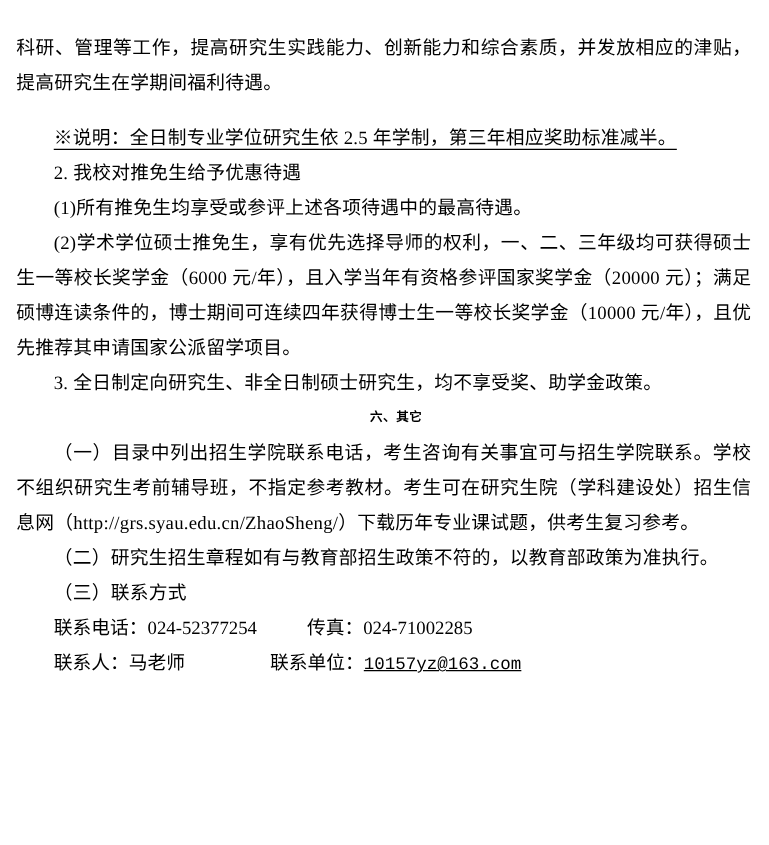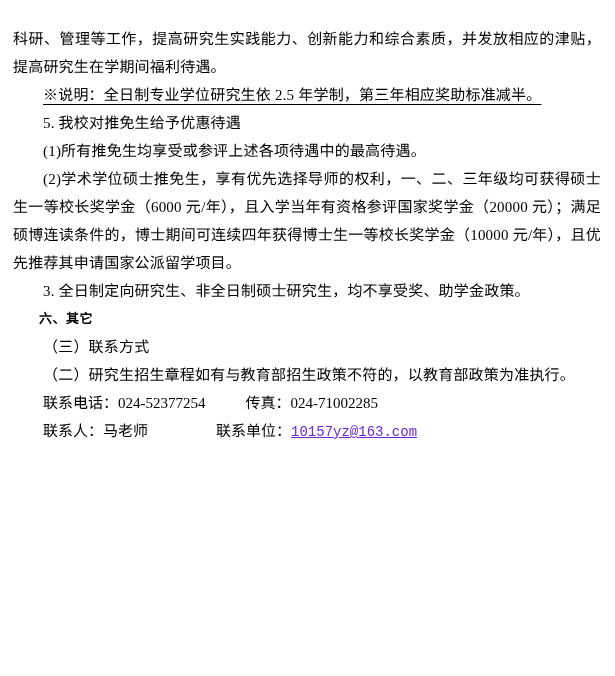--- a/index.html
+++ b/index.html
@@ -28,71 +28,74 @@
     text-justify: inter-character;
     text-indent: 2em;
     letter-spacing: 0.2px;
   }
   .para.no-indent {
     text-indent: 0;
   }
   .para.note {
     text-decoration: underline;
     text-underline-offset: 4px;
+    margin-top: 16px;
   }
   .section-heading {
     font-family: "Liberation Sans", "DejaVu Sans", sans-serif;
     font-weight: bold;
-    font-size: 13px;
+    font-size: 10px;
     line-height: 28px;
     text-indent: 2em;
     letter-spacing: 0.5px;
+    text-align: center;
   }
   .contact-row {
     font-size: 15px;
     line-height: 28px;
     text-indent: 2em;
     white-space: nowrap;
   }
   .gap-sm { display: inline-block; width: 28px; }
   .gap-md { display: inline-block; width: 40px; }
   .gap-lg { display: inline-block; width: 68px; }
   .email-link {
-    color: #6d28d9;
+    color: #000000;
     text-decoration: underline;
     cursor: pointer;
     font-family: "Liberation Mono", "DejaVu Sans Mono", monospace;
     font-size: 14px;
   }
 </style>
 </head>
 <body>
 
 <div class="page">
   <div class="content">
 
     <p class="para no-indent">科研、管理等工作，提高研究生实践能力、创新能力和综合素质，并发放相应的津贴，提高研究生在学期间福利待遇。</p>
 
     <p class="para note">※说明：全日制专业学位研究生依 2.5 年学制，第三年相应奖助标准减半。</p>
 
-    <p class="para">5. 我校对推免生给予优惠待遇</p>
+    <p class="para">2. 我校对推免生给予优惠待遇</p>
 
     <p class="para">(1)所有推免生均享受或参评上述各项待遇中的最高待遇。</p>
 
     <p class="para">(2)学术学位硕士推免生，享有优先选择导师的权利，一、二、三年级均可获得硕士生一等校长奖学金（6000 元/年），且入学当年有资格参评国家奖学金（20000 元）；满足硕博连读条件的，博士期间可连续四年获得博士生一等校长奖学金（10000 元/年），且优先推荐其申请国家公派留学项目。</p>
 
 
     <p class="para">3. 全日制定向研究生、非全日制硕士研究生，均不享受奖、助学金政策。</p>
 
     <h2 class="section-heading">六、其它</h2>
 
+    <p class="para">（一）目录中列出招生学院联系电话，考生咨询有关事宜可与招生学院联系。学校不组织研究生考前辅导班，不指定参考教材。考生可在研究生院（学科建设处）招生信息网（http://grs.syau.edu.cn/ZhaoSheng/）下载历年专业课试题，供考生复习参考。</p>
+
+    <p class="para">（二）研究生招生章程如有与教育部招生政策不符的，以教育部政策为准执行。</p>
 
     <p class="para">（三）联系方式</p>
-
-    <p class="para">（二）研究生招生章程如有与教育部招生政策不符的，以教育部政策为准执行。</p>
 
 
 
     <div class="contact-row">
       <span>联系电话：</span><span>024-52377254</span><span class="gap-md"></span><span>传真：</span><span>024-71002285</span>
     </div>
 
     <div class="contact-row">
       <span>联系人：</span><span>马老师</span><span class="gap-lg"></span><span>联系单位：</span><a class="email-link">10157yz@163.com</a>
     </div>

